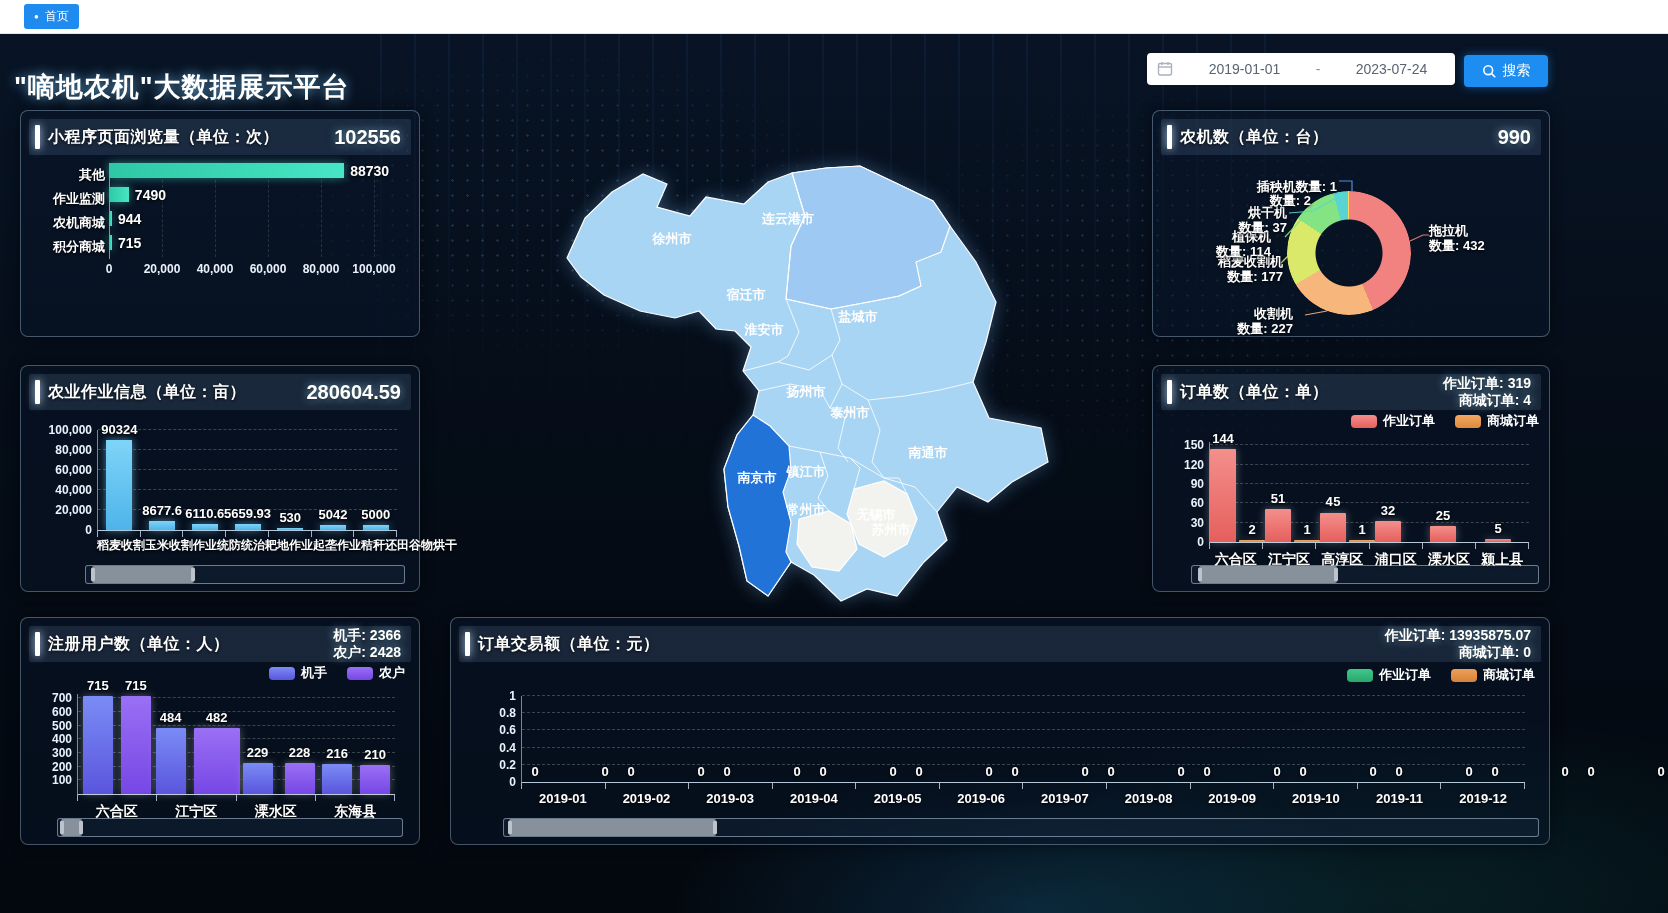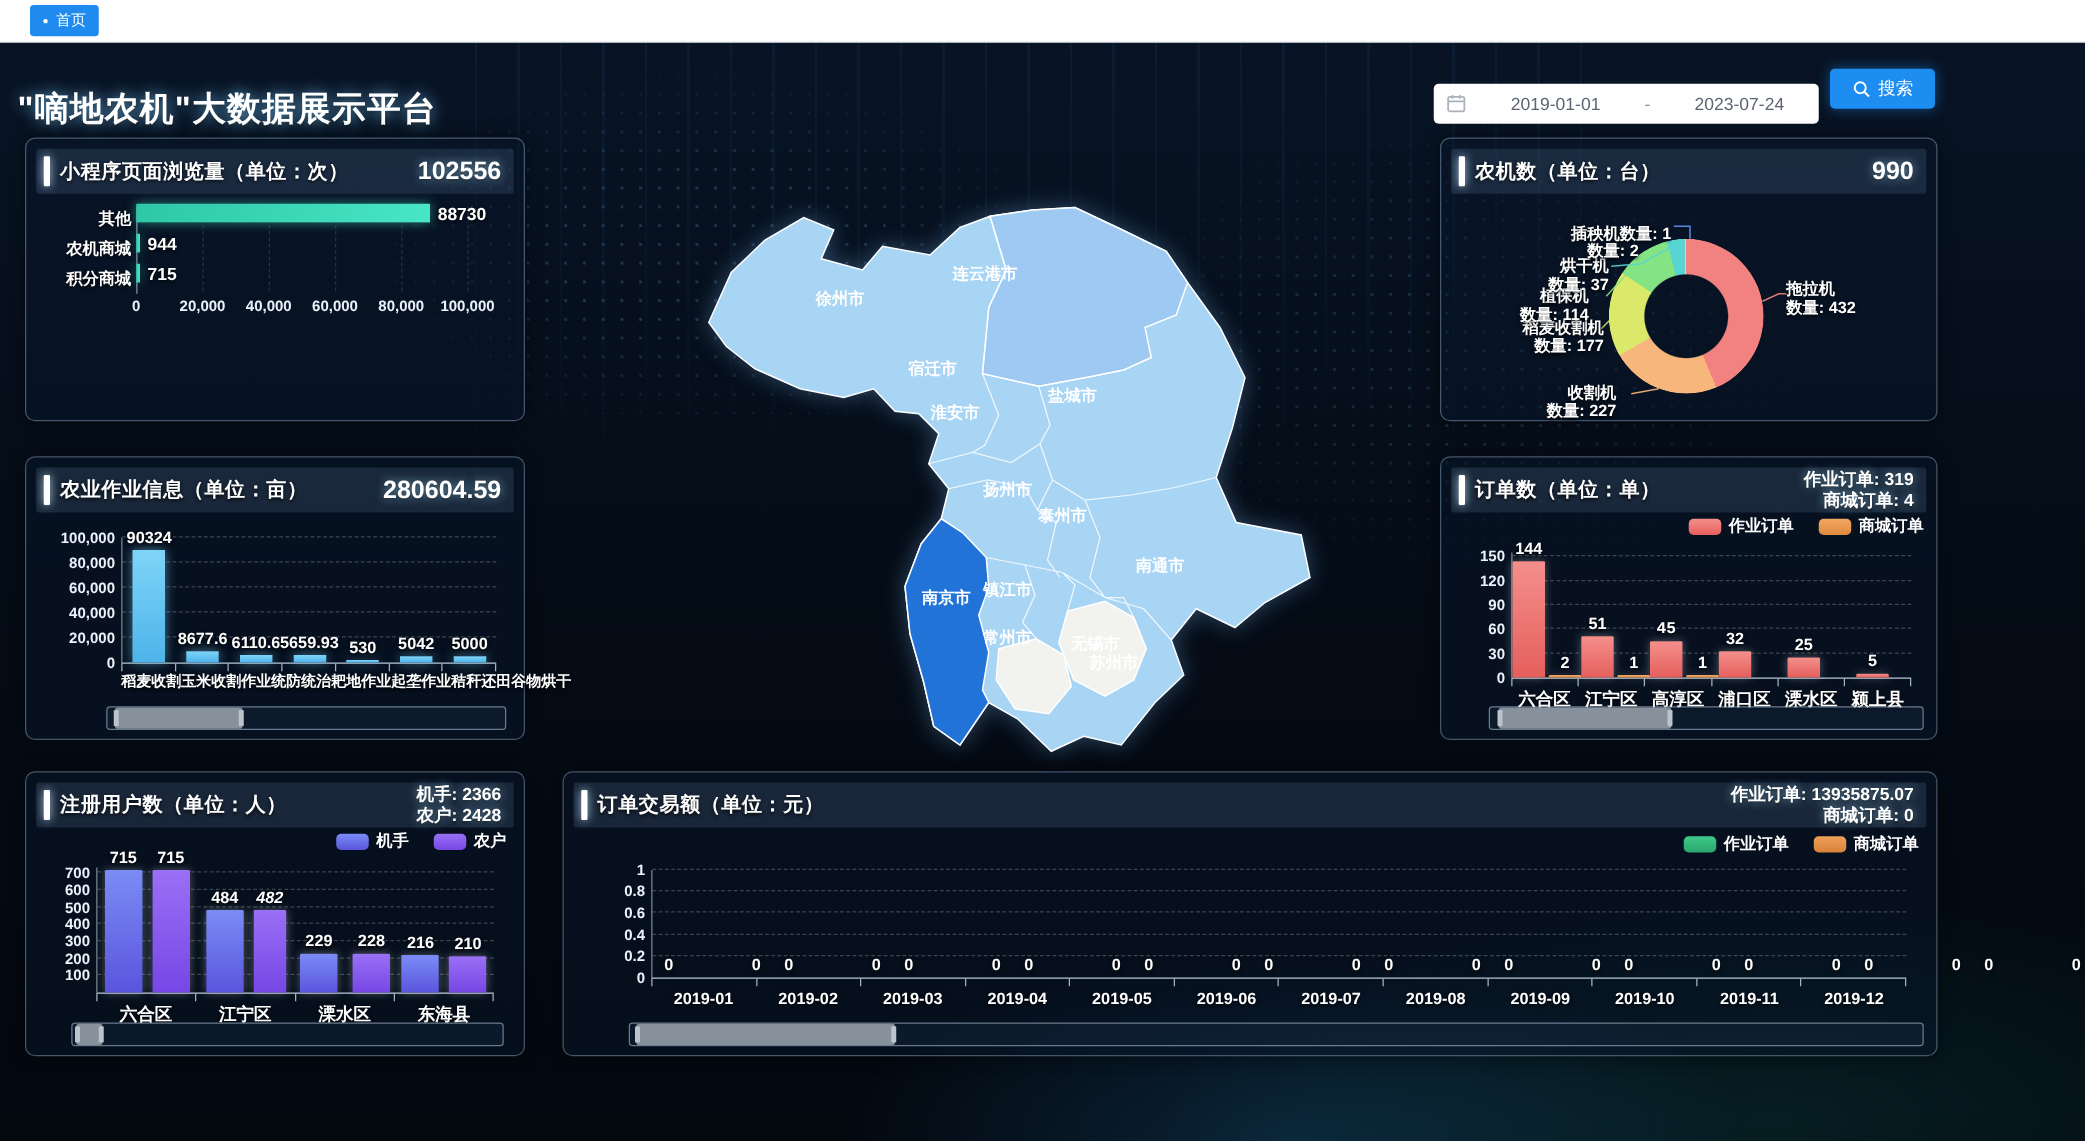--- a/index.html
+++ b/index.html
@@ -17,21 +17,21 @@
   .dots{background-image:radial-gradient(rgba(110,190,255,.20) 1.2px,transparent 1.4px);background-size:15px 15px;
         -webkit-mask-image:radial-gradient(ellipse at center,#000 30%,transparent 75%);
         mask-image:radial-gradient(ellipse at center,#000 30%,transparent 75%);}
   .streaks{background:repeating-linear-gradient(90deg,rgba(70,150,240,.07) 0 2px,transparent 2px 34px);
         -webkit-mask-image:linear-gradient(180deg,#000,transparent);mask-image:linear-gradient(180deg,#000,transparent);}
   .glow1{background:radial-gradient(ellipse 520px 210px at 62% 100%,rgba(40,150,220,.20),transparent 70%);}
   .glow2{background:radial-gradient(ellipse 700px 260px at 85% 95%,rgba(30,190,180,.12),transparent 70%);}
   
   .page-title{position:absolute;left:14px;top:18px;font-size:27px;font-weight:800;letter-spacing:1px;
               text-shadow:0 0 12px rgba(120,200,255,.8),0 2px 3px rgba(0,0,0,.8);white-space:nowrap;}
-  .datebox{position:absolute;left:1147px;top:34px;width:308px;height:32px;background:#fff;border-radius:4px;
+  .datebox{position:absolute;left:1147px;top:20px;width:308px;height:32px;background:#fff;border-radius:4px;
            display:flex;align-items:center;color:#5a6472;font-size:14px;}
   .datebox .cal{margin:0 8px 0 10px;display:flex;}
   .datebox .dval{flex:1;text-align:center;}
   .datebox .dsep{width:20px;text-align:center;color:#8a93a0;}
   .search-btn{position:absolute;left:1464px;top:22px;width:84px;height:32px;background:#1d8df2;border-radius:4px;
               display:flex;align-items:center;justify-content:center;gap:6px;font-size:14px;color:#fff;cursor:pointer;
               box-shadow:0 0 10px rgba(30,140,240,.5);}
   
   .panel{position:absolute;background:rgba(10,25,45,.42);border:1px solid rgba(170,200,230,.38);border-radius:8px;
          box-shadow:0 0 14px rgba(0,0,0,.45);}
@@ -171,20 +171,27 @@
           <div class="grid-v" style="left: 184px;"></div>
           <div class="grid-v" style="left: 237px;"></div>
           <div class="grid-v" style="left: 290px;"></div>
           <div class="grid-v" style="left: 343px;"></div>
           <div class="axis-v" style="left: 78px;"></div>
           <div class="hrow">
             <span class="hcat">其他</span>
             <div class="htrack">
               <div class="hbar" style="width: 235.135px;"></div>
               <span class="hval">88730</span>
+            </div>
+          </div>
+          <div class="hrow">
+            <span class="hcat">作业监测</span>
+            <div class="htrack">
+              <div class="hbar" style="width: 19.8485px;"></div>
+              <span class="hval">7490</span>
             </div>
           </div>
           <div class="hrow">
             <span class="hcat">农机商城</span>
             <div class="htrack">
               <div class="hbar" style="width: 3px;"></div>
               <span class="hval">944</span>
             </div>
           </div>
           <div class="hrow">
@@ -327,21 +334,21 @@
                 <div class="bwrap" style="width: 30px;">
                   <div class="gbar" style="height: 97.9452px; background: linear-gradient(rgb(154, 112, 245), rgb(118, 71, 229));"></div>
                   <span class="vval2" style="bottom: 100.945px;">715</span>
                 </div>
               </div>
               <div class="grp" style="gap: 8px;">
                 <div class="bwrap" style="width: 30px;">
                   <div class="gbar" style="height: 66.3014px; background: linear-gradient(rgb(123, 140, 245), rgb(90, 85, 221));"></div>
                   <span class="vval2" style="bottom: 69.3014px;">484</span>
                 </div>
-                <div class="bwrap" style="width: 26px; font-style: italic;">
+                <div class="bwrap" style="width: 46px;">
                   <div class="gbar" style="height: 66.0274px; background: linear-gradient(rgb(154, 112, 245), rgb(118, 71, 229));"></div>
                   <span class="vval2" style="bottom: 69.0274px;">482</span>
                 </div>
               </div>
               <div class="grp" style="gap: 12px;">
                 <div class="bwrap" style="width: 30px;">
                   <div class="gbar" style="height: 31.3699px; background: linear-gradient(rgb(123, 140, 245), rgb(90, 85, 221));"></div>
                   <span class="vval2" style="bottom: 34.3699px;">229</span>
                 </div>
                 <div class="bwrap" style="width: 30px;">

